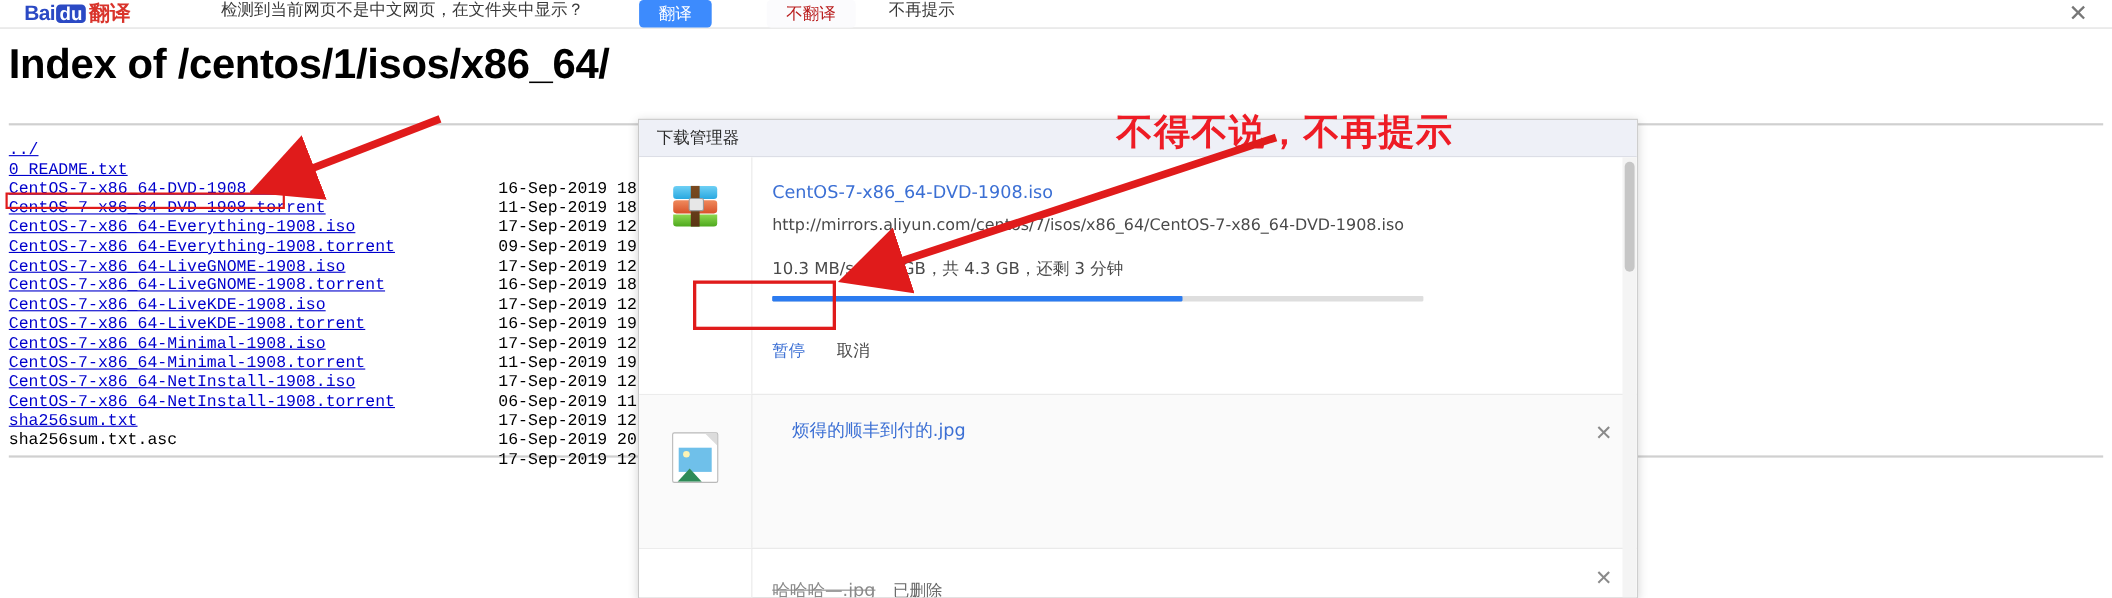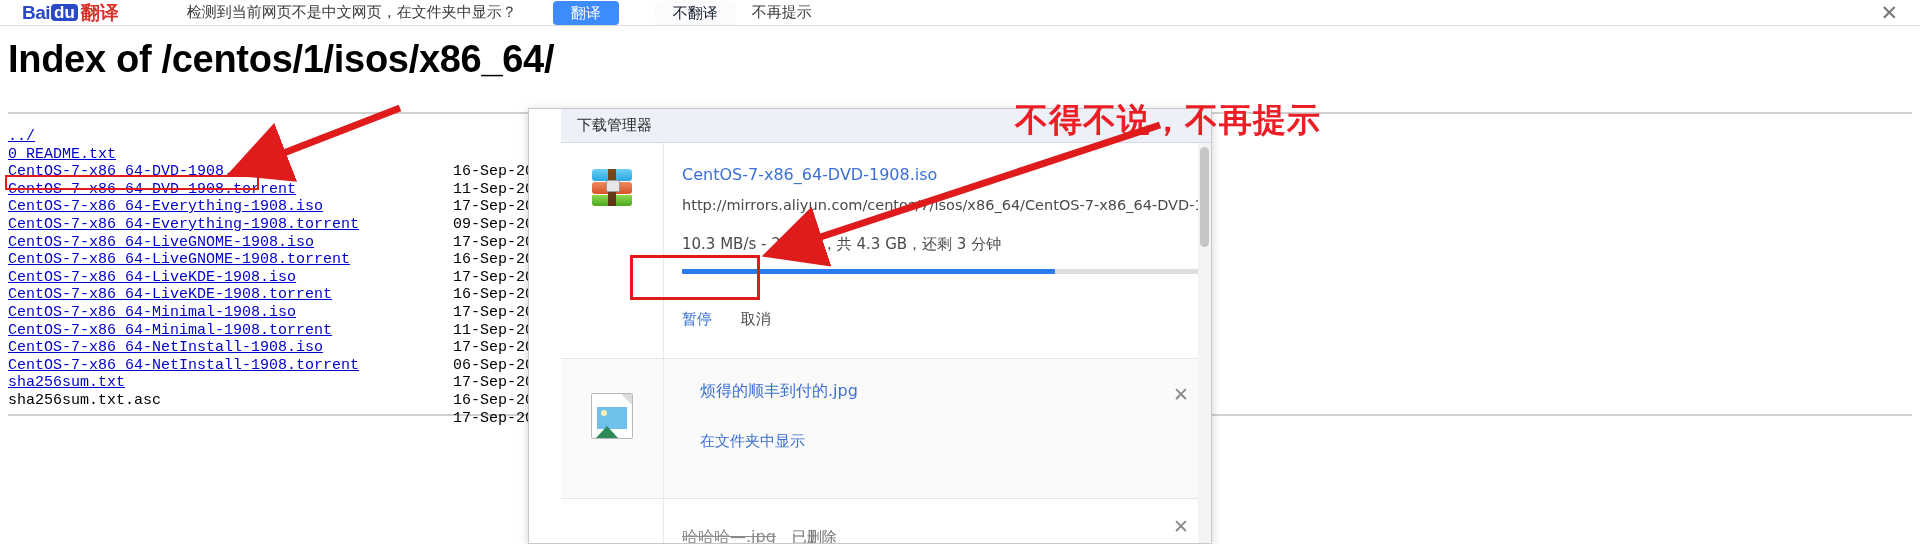--- a/index.html
+++ b/index.html
@@ -7,41 +7,42 @@
     width:1920px;height:544px;overflow:hidden;
     background:#ffffff;
     font-family:"Liberation Sans","DejaVu Sans",sans-serif;
     position:relative;
   }
 
   
   .translate-bar{
     position:absolute;left:0;top:0;width:1920px;height:26px;
     background:#ffffff;border-bottom:1px solid #dcdcdc;
-    display:flex;align-items:center;box-sizing:border-box;
+    display:flex;box-sizing:border-box;
     padding-left:22px;
+    gap:14px;
   }
   .baidu-logo{display:flex;align-items:center;font-size:19px;font-weight:bold;line-height:1;}
   .bd-bai{color:#2b49c4;letter-spacing:-.5px;}
   .bd-du{
     background:#2b49c4;color:#fff;border-radius:4px;
     padding:0 3px;margin:0 1px;font-size:17px;
   }
   .bd-fanyi{color:#d9332b;margin-left:2px;}
   .tb-msg{
     margin-left:68px;font-size:15px;color:#3a3a3a;
     font-family:"DejaVu Sans",sans-serif;white-space:nowrap;
   }
   .tb-btn{
     margin-left:36px;font-size:15px;border-radius:4px;
     padding:3px 18px;white-space:nowrap;cursor:pointer;line-height:18px;
     font-family:"DejaVu Sans",sans-serif;
   }
   .tb-btn.primary{background:#3d8bfd;color:#ffffff;}
-  .tb-btn.ghost{background:#fbfbfd;color:#0f172a;}
+  .tb-btn.ghost{background:#fbfbfd;color:#b91c1c;}
   .tb-link{
     margin-left:16px;font-size:15px;color:#3a3a3a;cursor:pointer;
     white-space:nowrap;font-family:"DejaVu Sans",sans-serif;
   }
   .tb-close{
     position:absolute;right:22px;top:50%;transform:translateY(-50%);
     font-size:21px;color:#777;cursor:pointer;line-height:1;
     font-family:"DejaVu Sans",sans-serif;
   }
 
@@ -69,23 +70,23 @@
   .listing .nolink{color:#000;text-decoration:none;}
 
   
   .hl-box{
     position:absolute;left:5px;top:175px;width:254px;height:15px;
     border:2px solid #e01b1b;box-sizing:border-box;
   }
 
   
   .dl-panel{
-    position:absolute;left:528px;top:108px;width:684px;height:436px;
+    position:absolute;left:580px;top:108px;width:909px;height:436px;
     background:#ffffff;border:1px solid #c9c9c9;
-    box-shadow:0 2px 9px rgba(0,0,0,.18);box-sizing:border-box;overflow:hidden;padding-left:32px;
+    box-shadow:0 2px 9px rgba(0,0,0,.18);box-sizing:border-box;overflow:hidden;
   }
   .dl-header{
     height:33px;background:#eef0f7;border-bottom:1px solid #d8dae2;
     display:flex;align-items:center;padding-left:16px;
     font-size:15px;color:#2a2a2a;font-family:"DejaVu Sans",sans-serif;
   }
   .dl-body{position:relative;height:402px;}
   .dl-item{
     display:flex;border-bottom:1px solid #e6e6e6;position:relative;
     background:#fff;box-sizing:border-box;
@@ -230,21 +231,20 @@
       <div class="dl-icon-col" style="background:#fafafa;padding-top:34px;">
         <div class="pic-icon">
           <div class="pic-fold"></div>
             <div class="pic-img"></div>
           <div class="pic-sun"></div>
             <div class="pic-hill"></div>
         </div>
       </div>
       <div class="dl-main">
         <div class="dl-name">烦得的顺丰到付的.jpg</div>
-        <div class="dl-show">在文件夹中显示</div>
       </div>
       <div class="item-close">✕</div>
     </div>
 
     <div class="dl-item" style="height:60px;">
       <div class="dl-icon-col" style="padding-top:18px;"></div>
       <div class="dl-main" style="padding-top:34px;display:flex;align-items:center;">
         <span class="dl-name struck" style="margin-bottom:0;">哈哈哈—.jpg</span>
         <span class="dl-deleted">已删除</span>
       </div>

